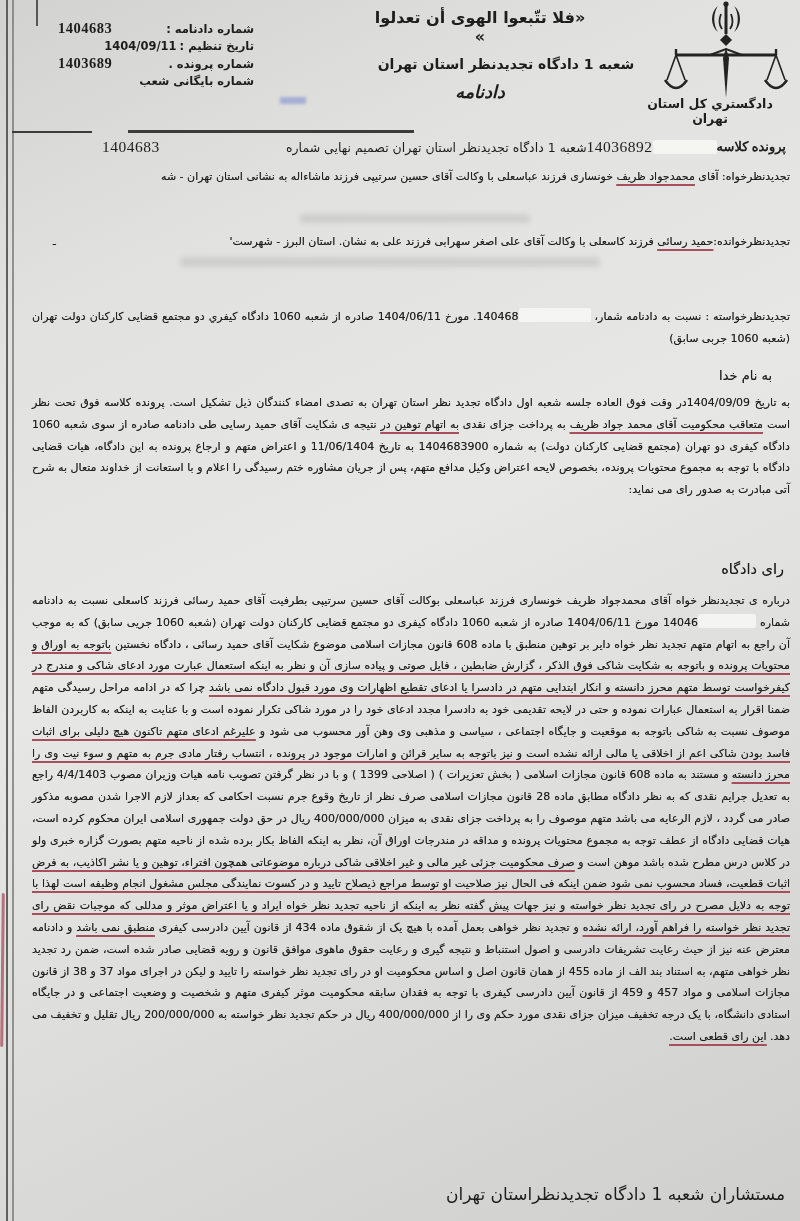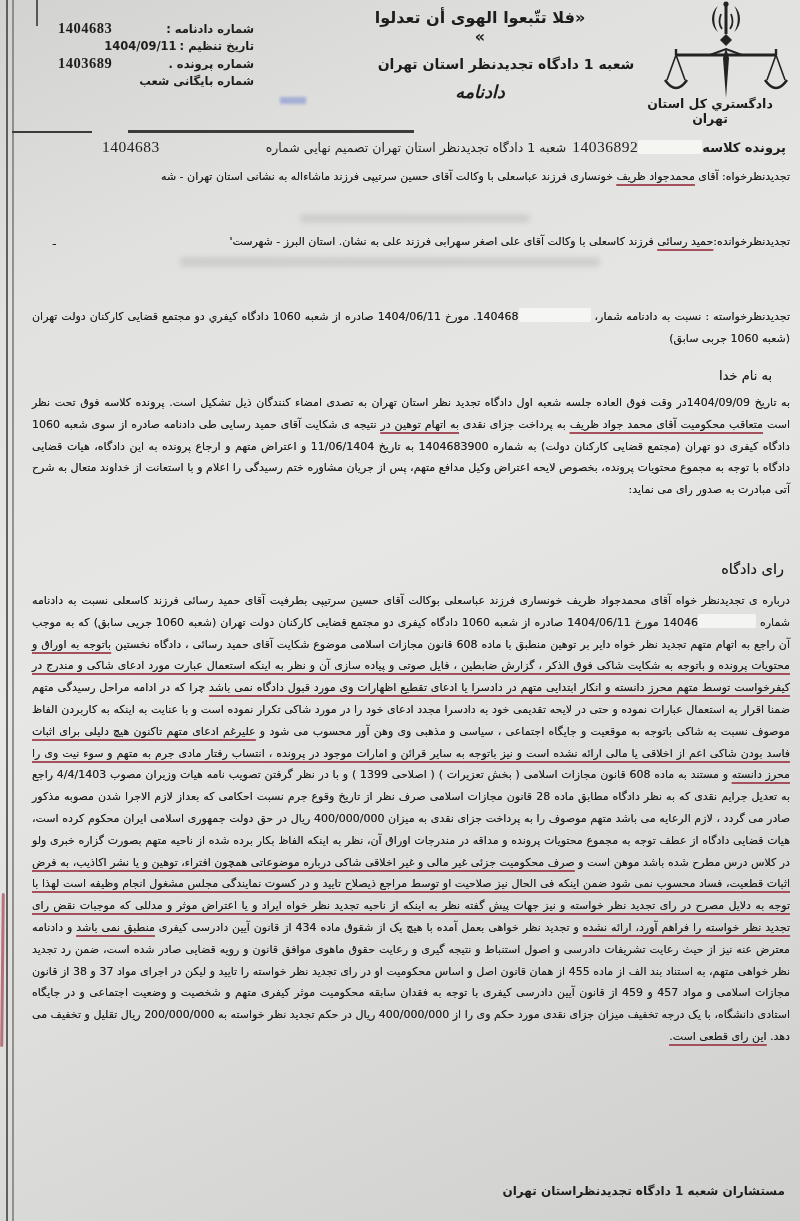--- a/index.html
+++ b/index.html
@@ -20,37 +20,37 @@
   .hval{font-family:"Liberation Serif",serif;font-size:14.5px;font-weight:bold;letter-spacing:.5px;}
   .hdate{margin-right:3px;font-size:11.5px;}
   
   .verse{left:373px;top:8px;width:214px;text-align:center;font-size:16px;font-weight:bold;}
   .branch{left:375px;top:56px;width:262px;text-align:center;font-size:14px;font-weight:bold;}
   .doctype{left:430px;top:82px;width:100px;text-align:center;font-size:17.5px;font-weight:bold;letter-spacing:1px;font-style:italic;}
   .justice{left:628px;top:96px;width:164px;text-align:center;font-size:12.5px;font-weight:bold;}
   .emblem{left:662px;top:0;}
   
   .caserow{left:14px;right:14px;top:138px;display:flex;align-items:center;font-size:12.5px;}
-  .caserow .lbl{font-weight:bold;font-size:13px;}
+  .caserow .lbl{font-weight:bold;font-size:13px;font-family:Liberation Serif, serif;}
   .num{font-family:"Liberation Serif",serif;font-size:15.5px;letter-spacing:.5px;}
   .final-no{margin-left:88px;}
   .spacer{flex:1;}
   .gap{display:inline-block;height:14px;vertical-align:-2px;background:rgba(246,246,244,.9);border-radius:2px;}
   
   .para{right:10px;left:32px;text-align:justify;font-size:11px;line-height:21.8px;
     text-shadow:0 0 .5px rgba(25,25,25,.55);}
   .p-appellant{top:166px;}
   .p-appellee{top:231px;}
   .dash{left:52px;top:236px;font-size:13px;}
   .p-subject{top:306px;}
   .bismillah{right:28px;top:368px;font-size:13px;text-shadow:0 0 .5px rgba(25,25,25,.55);}
   .p-intro{top:392px;}
   .ruling-h{right:16px;top:561px;font-size:14.5px;text-shadow:0 0 .6px rgba(25,25,25,.6);}
   .p-ruling{top:590px;}
-  .signature{right:15px;top:1184px;font-size:12px;font-weight:bold;margin-left:20px;}
+  .signature{right:15px;top:1184px;font-size:17px;font-weight:normal;margin-left:20px;}
   
   .rl{text-decoration:underline;text-decoration-color:#a64f5d;text-decoration-thickness:2.4px;
     text-underline-offset:3.5px;text-decoration-skip-ink:none;}
   .redmargin{left:1px;top:893px;width:3px;height:154px;background:rgba(168,76,91,.75);
     transform:rotate(.6deg);border-radius:2px;}
   
   .smudge{background:rgba(95,95,95,.14);filter:blur(2.5px);border-radius:4px;}
   .sm1{left:300px;top:214px;width:230px;height:9px;}
   .sm2{left:180px;top:257px;width:420px;height:10px;}
   .sm3{left:280px;top:97px;width:26px;height:7px;background:rgba(60,90,200,.35);filter:blur(1.5px);}
@@ -117,21 +117,21 @@
   </div>
   <div class="abs justice">دادگستري کل استان تهران</div>
 
   <div class="abs rule rule1"></div>
   <div class="abs rule rule2"></div>
 
   <div class="abs caserow">
     <span class="lbl">پرونده کلاسه</span>
     <span class="gap" style="width:64px"></span>
     <span class="num">14036892</span>
-    <span style="margin-right:6px">شعبه 1 دادگاه تجدیدنظر استان تهران تصمیم نهایی شماره</span>
+    <span style="">شعبه 1 دادگاه تجدیدنظر استان تهران تصمیم نهایی شماره</span>
     <span class="spacer"></span>
     <span class="num final-no">1404683</span>
   </div>
 
   <div class="abs para p-appellant"><span>تجدیدنظرخواه: آقای </span><span class="rl">محمدجواد ظریف</span><span> خونساری  فرزند عباسعلی با وکالت آقای حسین سرتیپی فرزند ماشاءاله به نشانی استان تهران - شه</span></div>
   <div class="abs para p-appellee"><span>تجدیدنظرخوانده:</span><span class="rl">حمید رسائی</span><span> فرزند کاسعلی با وکالت آقای علی اصغر سهرابی فرزند علی به نشان. استان البرز - شهرست'</span></div>
   <div class="abs dash">-</div>
 
   <div class="abs para p-subject"><span>تجدیدنظرخواسته : نسبت به دادنامه شمار، </span><span class="gap" style="width: 72px;"></span><span>140468. مورخ 1404/06/11 صادره از شعبه 1060 دادگاه کیفري دو مجتمع قضایی کارکنان دولت تهران (شعبه 1060 جربی سابق)</span></div>
 

